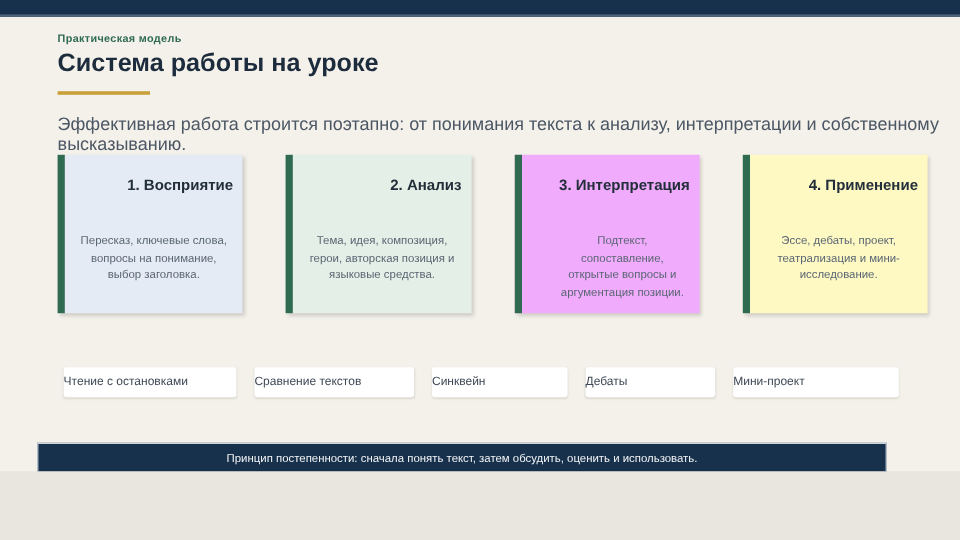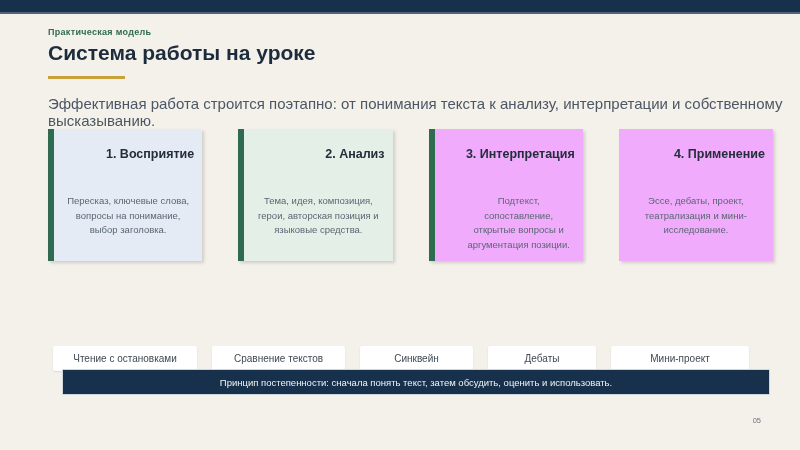--- a/index.html
+++ b/index.html
@@ -1,19 +1,19 @@
 <!DOCTYPE html>
 <html><head>
 <meta charset="utf-8">
 <style>
   html, body { margin: 0; padding: 0; background: #e9e6df; }
   .slide {
     position: relative;
     width: 800px;
-    height: 450px;
+    height: 393px;
     margin: 0 auto;
     background: #f4f1ea;
     overflow: hidden;
     font-family: "Liberation Sans", sans-serif;
   }
   .topbar {
     position: absolute;
     top: 0; left: 0; right: 0;
     height: 12px;
     background: #17304b;
@@ -89,35 +89,33 @@
     left: 53px; top: 306px;
     display: flex;
     gap: 15px;
   }
   .pill {
     height: 25px;
     line-height: 25px;
     background: #ffffff;
     border-radius: 2px;
     box-shadow: 0 1px 2px rgba(0,0,0,0.10);
-    text-align: center;
     font-size: 10px;
     color: #3e4956;
     white-space: nowrap;
     box-sizing: border-box;
-    margin-top: 40px;
   }
   .pill:nth-child(1) { width: 144px; }
   .pill:nth-child(2) { width: 133px; }
   .pill:nth-child(3) { width: 113px; }
   .pill:nth-child(4) { width: 108px; }
   .pill:nth-child(5) { width: 138px; }
   .banner {
     position: absolute;
-    left: 62px; top: 369px;
+    left: 31px; top: 369px;
     width: 708px; height: 26px;
     box-sizing: border-box;
     background: #17304b;
     border: 1px solid #cdd5dd;
     display: flex;
     align-items: center;
     justify-content: center;
     font-size: 9.5px;
     color: #f2f4f6;
   }
@@ -159,21 +157,21 @@
         <div class="card-body">Тема, идея, композиция, герои, авторская позиция и языковые средства.</div>
       </div>
     </div>
     <div class="card" style="background: #f0abfc; gap: 20px;">
       <div class="card-bar"></div>
       <div class="card-content">
         <div class="card-title">3. Интерпретация</div>
         <div class="card-body">Подтекст, сопоставление, открытые вопросы и аргументация позиции.</div>
       </div>
     </div>
-    <div class="card" style="background: #f0abfc; flex-direction: column;">
+    <div class="card" style="background: #fef9c3;">
       <div class="card-bar"></div>
       <div class="card-content">
         <div class="card-title">4. Применение</div>
         <div class="card-body">Эссе, дебаты, проект, театрализация и мини-исследование.</div>
       </div>
     </div>
   </div>
 
   <div class="pills">
     <div class="pill">Чтение с остановками</div>

